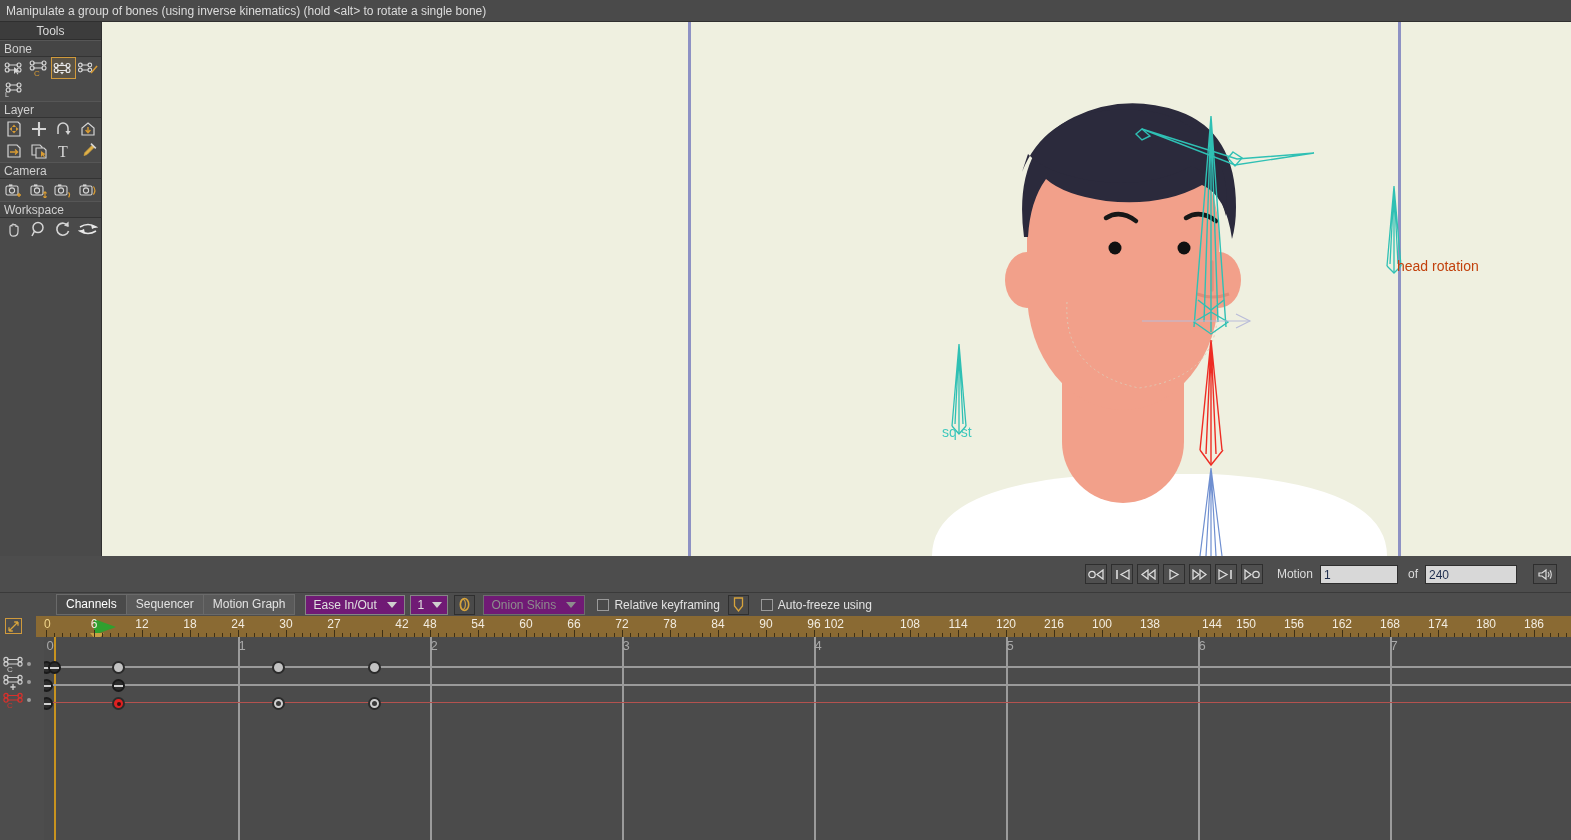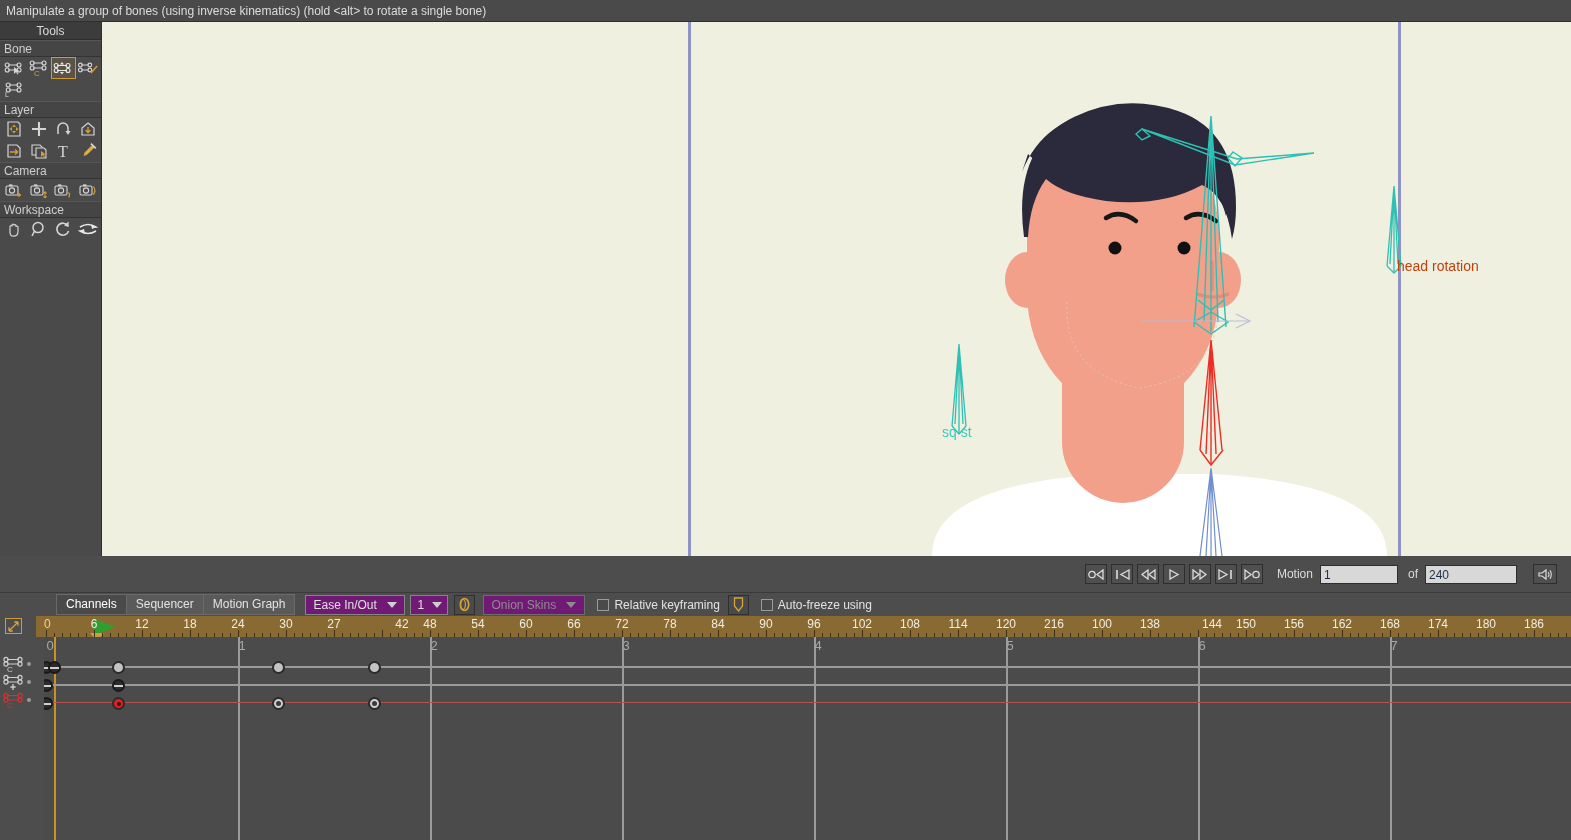--- a/index.html
+++ b/index.html
@@ -801,21 +801,21 @@
       <div class="rlabel" style="left: 366px;">42</div>
       <div class="rlabel" style="left: 394px;">48</div>
       <div class="rlabel" style="left: 442px;">54</div>
       <div class="rlabel" style="left: 490px;">60</div>
       <div class="rlabel" style="left: 538px;">66</div>
       <div class="rlabel" style="left: 586px;">72</div>
       <div class="rlabel" style="left: 634px;">78</div>
       <div class="rlabel" style="left: 682px;">84</div>
       <div class="rlabel" style="left: 730px;">90</div>
       <div class="rlabel" style="left: 778px;">96</div>
-      <div class="rlabel" style="left: 826px;">102</div>
+      <div class="rlabel" style="left: 798px;">102</div>
       <div class="rlabel" style="left: 874px;">108</div>
       <div class="rlabel" style="left: 922px;">114</div>
       <div class="rlabel" style="left: 970px;">120</div>
       <div class="rlabel" style="left: 1018px;">216</div>
       <div class="rlabel" style="left: 1066px;">100</div>
       <div class="rlabel" style="left: 1114px;">138</div>
       <div class="rlabel" style="left: 1176px;">144</div>
       <div class="rlabel" style="left: 1210px;">150</div>
       <div class="rlabel" style="left: 1258px;">156</div>
       <div class="rlabel" style="left: 1306px;">162</div>

